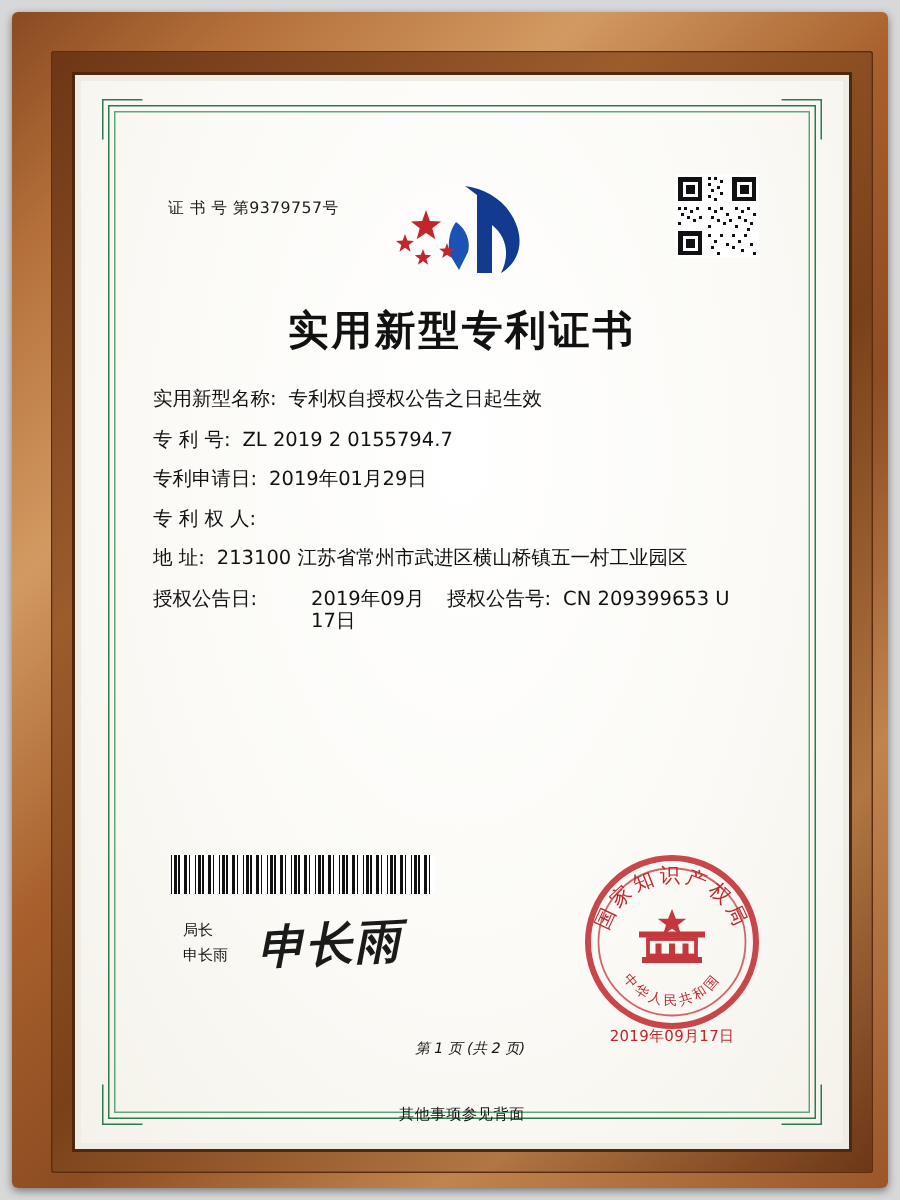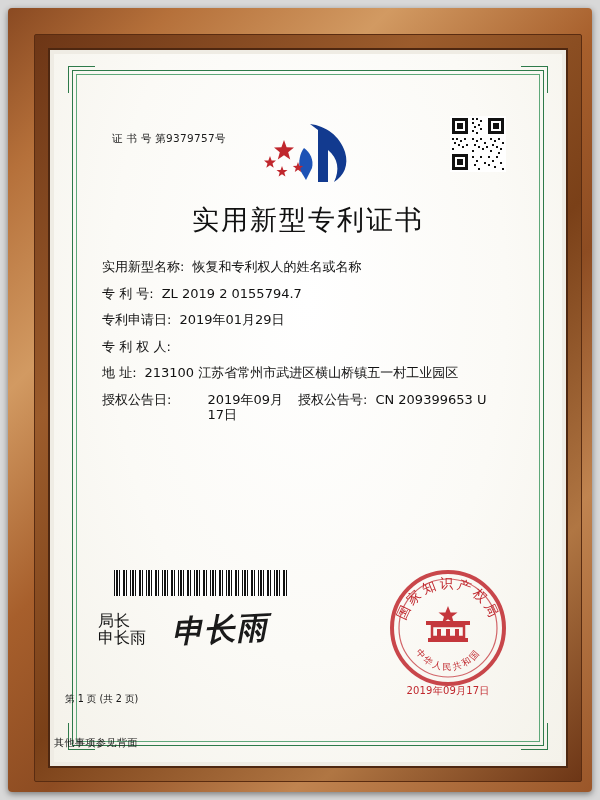--- a/index.html
+++ b/index.html
@@ -103,21 +103,21 @@
     pointer-events: none;
   }
 
   
   .title {
     position: absolute;
     left: 0; right: 0; top: 148px;
     text-align: center;
     font-family: "DejaVu Serif", "Liberation Serif", serif;
     font-size: 27px;
-    font-weight: normal;
+    font-weight: bold;
     letter-spacing: 2px;
     color: #111;
   }
 
   
   .fields {
     position: absolute;
     left: 48px; top: 205px;
     width: 390px;
     font-size: 13px;
@@ -163,22 +163,22 @@
     width: 176px; height: 26px;
     background: repeating-linear-gradient(90deg,
       #111 0 1px, #fff 1px 2px, #111 2px 4px, #fff 4px 5px,
       #111 5px 6px, #fff 6px 9px, #111 9px 11px, #fff 11px 12px,
       #111 12px 13px, #fff 13px 16px);
   }
 
   
   .sig-label {
     position: absolute;
-    left: 44px; top: 558px;
-    font-size: 16px;
+    left: 68px; top: 558px;
+    font-size: 10px;
     line-height: 17px;
     color: #121212;
   }
   .sig-script {
     position: absolute;
     left: 118px; top: 555px;
     font-family: "DejaVu Serif", "Liberation Serif", serif;
     font-size: 31px;
     font-style: italic;
     font-weight: bold;
@@ -200,27 +200,29 @@
     text-align: center;
     font-size: 10px;
     color: #c0272d;
     letter-spacing: .2px;
   }
 
   
   .page-no {
     position: absolute;
     left: 11px; right: 0; bottom: 56px;
+    text-align: center;
     font-size: 9.6px;
     color: #151515;
+    font-style: italic;
   }
   .footer-note {
     position: absolute;
     left: 0; right: 0; bottom: 12px;
-    text-align: left;
+    text-align: center;
     font-size: 10px;
     color: #151515;
     letter-spacing: .5px;
   }
 </style>
 </head>
 <body>
 
 <div class="frame-outer">
   <div class="frame-bevel"></div>
@@ -315,21 +317,21 @@
           <polygon points="50,44 51.3,47.7 55.2,47.9 52.2,50.2 53.2,54 50,51.8 46.8,54 47.8,50.2 44.8,47.9 48.7,47.7"></polygon>
         </g>
       </svg>
     </div>
 
     <div class="title">实用新型专利证书</div>
 
     <div class="fields">
       <div class="row">
         <span class="lbl">实用新型名称:</span>
-        <span class="val">恢复和专利权人的姓名或名称</span>
+        <span class="val">专利权自授权公告之日起生效</span>
       </div>
       <div class="row">
         <span class="lbl">专 利 号:</span>
         <span class="val">ZL 2019 2 0155794.7</span>
       </div>
       <div class="row">
         <span class="lbl">专利申请日:</span>
         <span class="val">2019年01月29日</span>
       </div>
       <div class="row">

